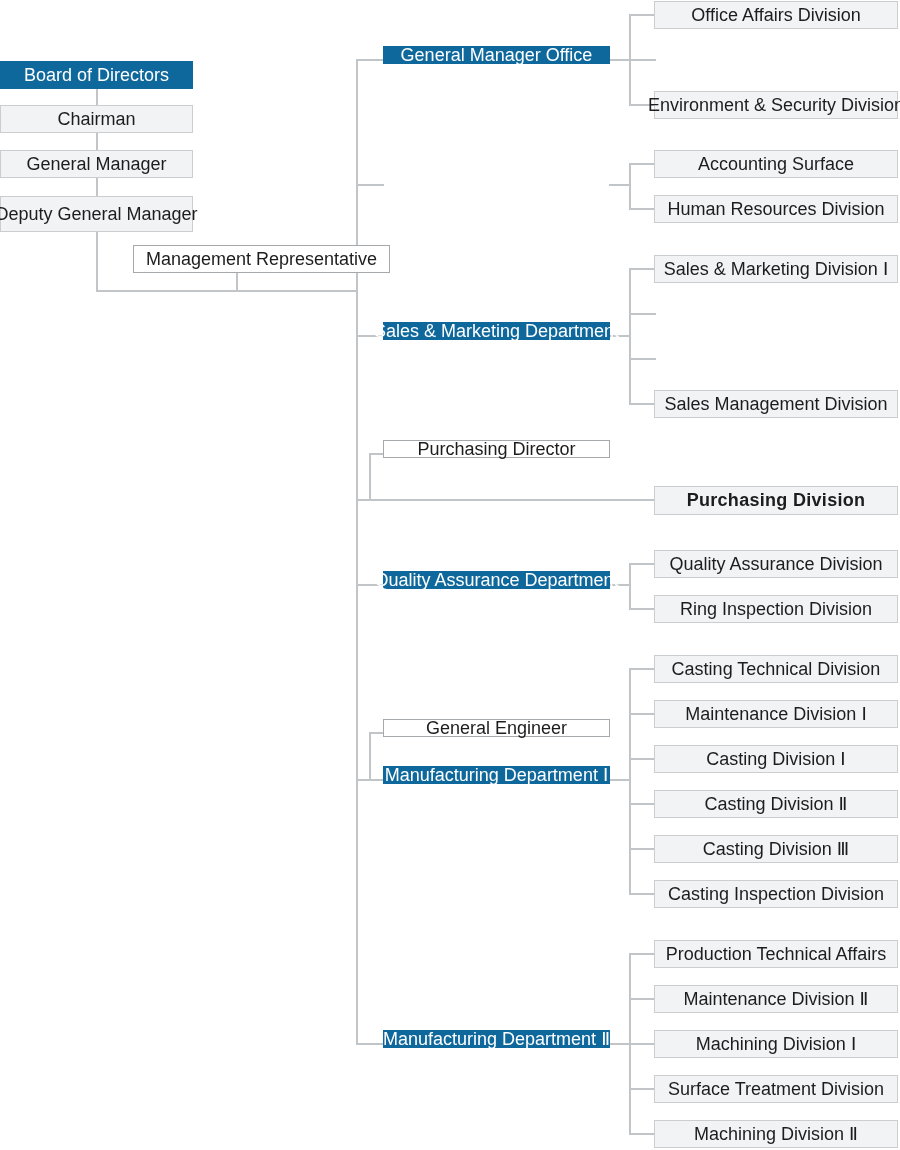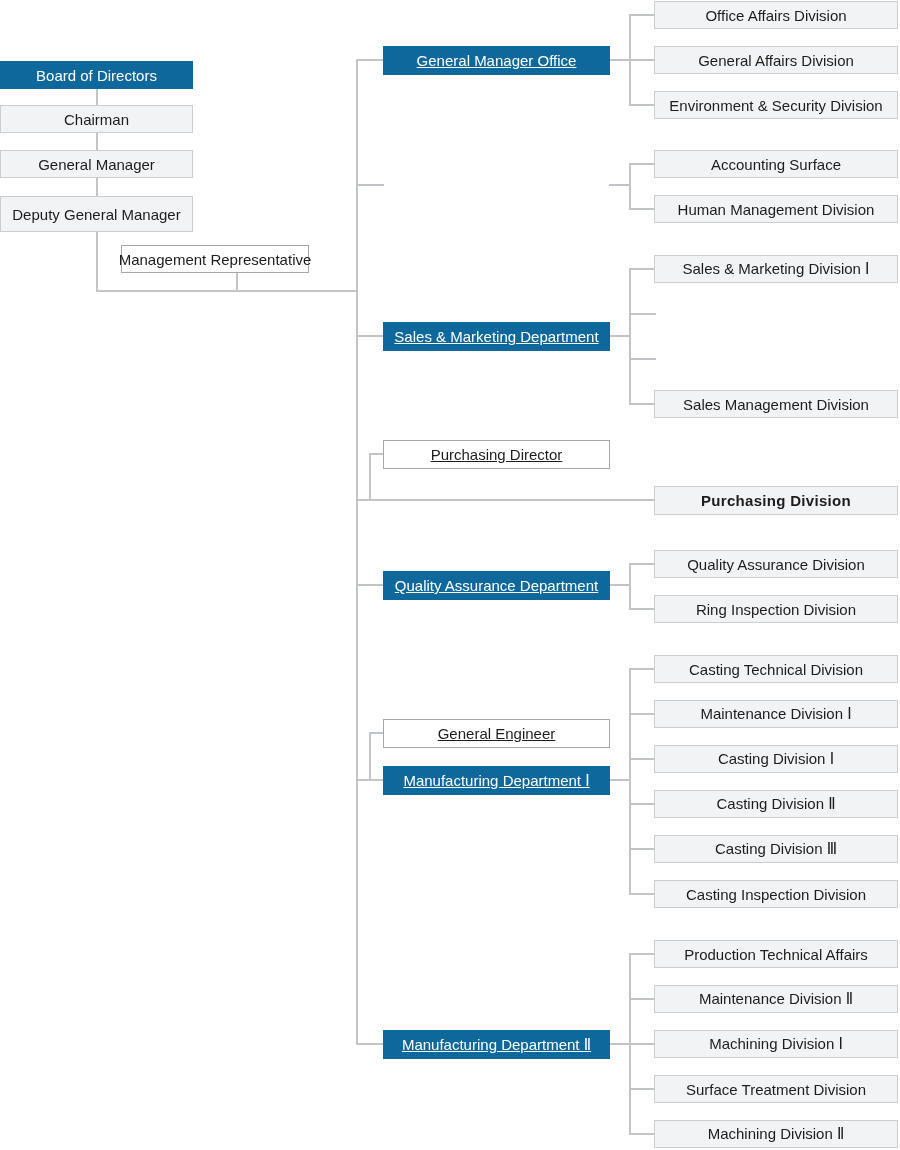--- a/index.html
+++ b/index.html
@@ -6,27 +6,27 @@
   #canvas{
     position:relative;width:900px;height:1150px;background:#ffffff;overflow:hidden;
     font-family:"Liberation Sans","DejaVu Sans",sans-serif;
     --dept-fill:#0F689C; --dept-text:#ffffff;
     --div-fill:#F2F3F5; --div-border:#CBCED1;
     --staff-fill:#ffffff; --staff-border:#A5A9AC;
     --line:#C2C5C8; --text:#1D1D1D;
   }
   .node{
     position:absolute;display:flex;align-items:center;justify-content:center;
-    box-sizing:border-box;font-size:15px;color:var(--text);white-space:nowrap;
+    box-sizing:border-box;font-size:18px;color:var(--text);white-space:nowrap;
   }
   .dept{background:var(--dept-fill);color:var(--dept-text);}
   .gray{background:var(--div-fill);border:1px solid var(--div-border);}
   .white{background:var(--staff-fill);border:1px solid var(--staff-border);}
   .wl{width:193px;height:28px;}
-  .wm{width:227px;height:29px;text-decoration:underline;}
+  .wm{width:227px;height:18px;}
   .wr{width:244px;height:28px;}
   .alt{font-weight:bold;letter-spacing:0.3px;}
   .line{position:absolute;background:var(--line);}
 </style>
 </head>
 <body>
 
 <div id="canvas" style="--dept-fill: #0F689C; --dept-text: #FFFFFF; --div-fill: #F2F3F5; --div-border: #CBCED1; --staff-fill: #FFFFFF; --staff-border: #A5A9AC; --line: #C2C5C8; --text: #1D1D1D;">
     <div class="line" style="left: 629px; top: 1133px; width: 27px; height: 2px;"></div>
     <div class="line" style="left: 629px; top: 1088px; width: 27px; height: 2px;"></div>
@@ -75,36 +75,35 @@
     <div class="line" style="left: 356px; top: 59px; width: 28px; height: 2px;"></div>
     <div class="line" style="left: 356px; top: 59px; width: 2px; height: 986px;"></div>
     <div class="line" style="left: 96px; top: 290px; width: 262px; height: 2px;"></div>
     <div class="line" style="left: 236px; top: 272px; width: 2px; height: 20px;"></div>
     <div class="line" style="left: 96px; top: 89px; width: 2px; height: 203px;"></div>
 
   <div class="node gray wl" style="left:0px;top:105px">Chairman</div>
   <div class="node dept wl" style="left:0px;top:61px">Board of Directors</div>
   <div class="node gray wl" style="left:0px;top:150px">General Manager</div>
   <div class="node gray wl" style="left:0px;top:196px;height:36px">Deputy General Manager</div>
-  <div class="node white" style="left:121px;top:245px;width:188px;height:28px">Management Representative</div>
+  <div class="node white" style="left:133px;top:245px;width:257px;height:28px">Management Representative</div>
 
   <div class="node dept wm" style="left:383px;top:46px">General Manager Office</div>
   <div class="node dept wm" style="left:383px;top:322px">Sales &amp; Marketing Department</div>
   <div class="node white wm" style="left:383px;top:440px">Purchasing Director</div>
   <div class="node dept wm" style="left:383px;top:571px">Quality Assurance Department</div>
   <div class="node white wm" style="left:383px;top:719px">General Engineer</div>
   <div class="node dept wm" style="left:383px;top:766px">Manufacturing Department Ⅰ</div>
   <div class="node dept wm" style="left:383px;top:1030px">Manufacturing Department Ⅱ</div>
 
   <div class="node gray wr" style="left:654px;top:1px">Office Affairs Division</div>
-  <div class="node gray wr" style="left:654px;top:46px">General Affairs Division</div>
   <div class="node gray wr" style="left:654px;top:91px">Environment &amp; Security Division</div>
 
   <div class="node gray wr" style="left:654px;top:150px">Accounting Surface</div>
-  <div class="node gray wr" style="left:654px;top:195px">Human Management Division</div>
+  <div class="node gray wr" style="left:654px;top:195px">Human Resources Division</div>
 
   <div class="node gray wr" style="left:654px;top:255px">Sales &amp; Marketing Division Ⅰ</div>
   <div class="node gray wr" style="left:654px;top:390px">Sales Management Division</div>
 
   <div class="node gray wr alt" style="left:654px;top:486px;height:29px">Purchasing Division</div>
 
   <div class="node gray wr" style="left:654px;top:550px">Quality Assurance Division</div>
   <div class="node gray wr" style="left:654px;top:595px">Ring Inspection Division</div>
 
   <div class="node gray wr" style="left:654px;top:655px">Casting Technical Division</div>

